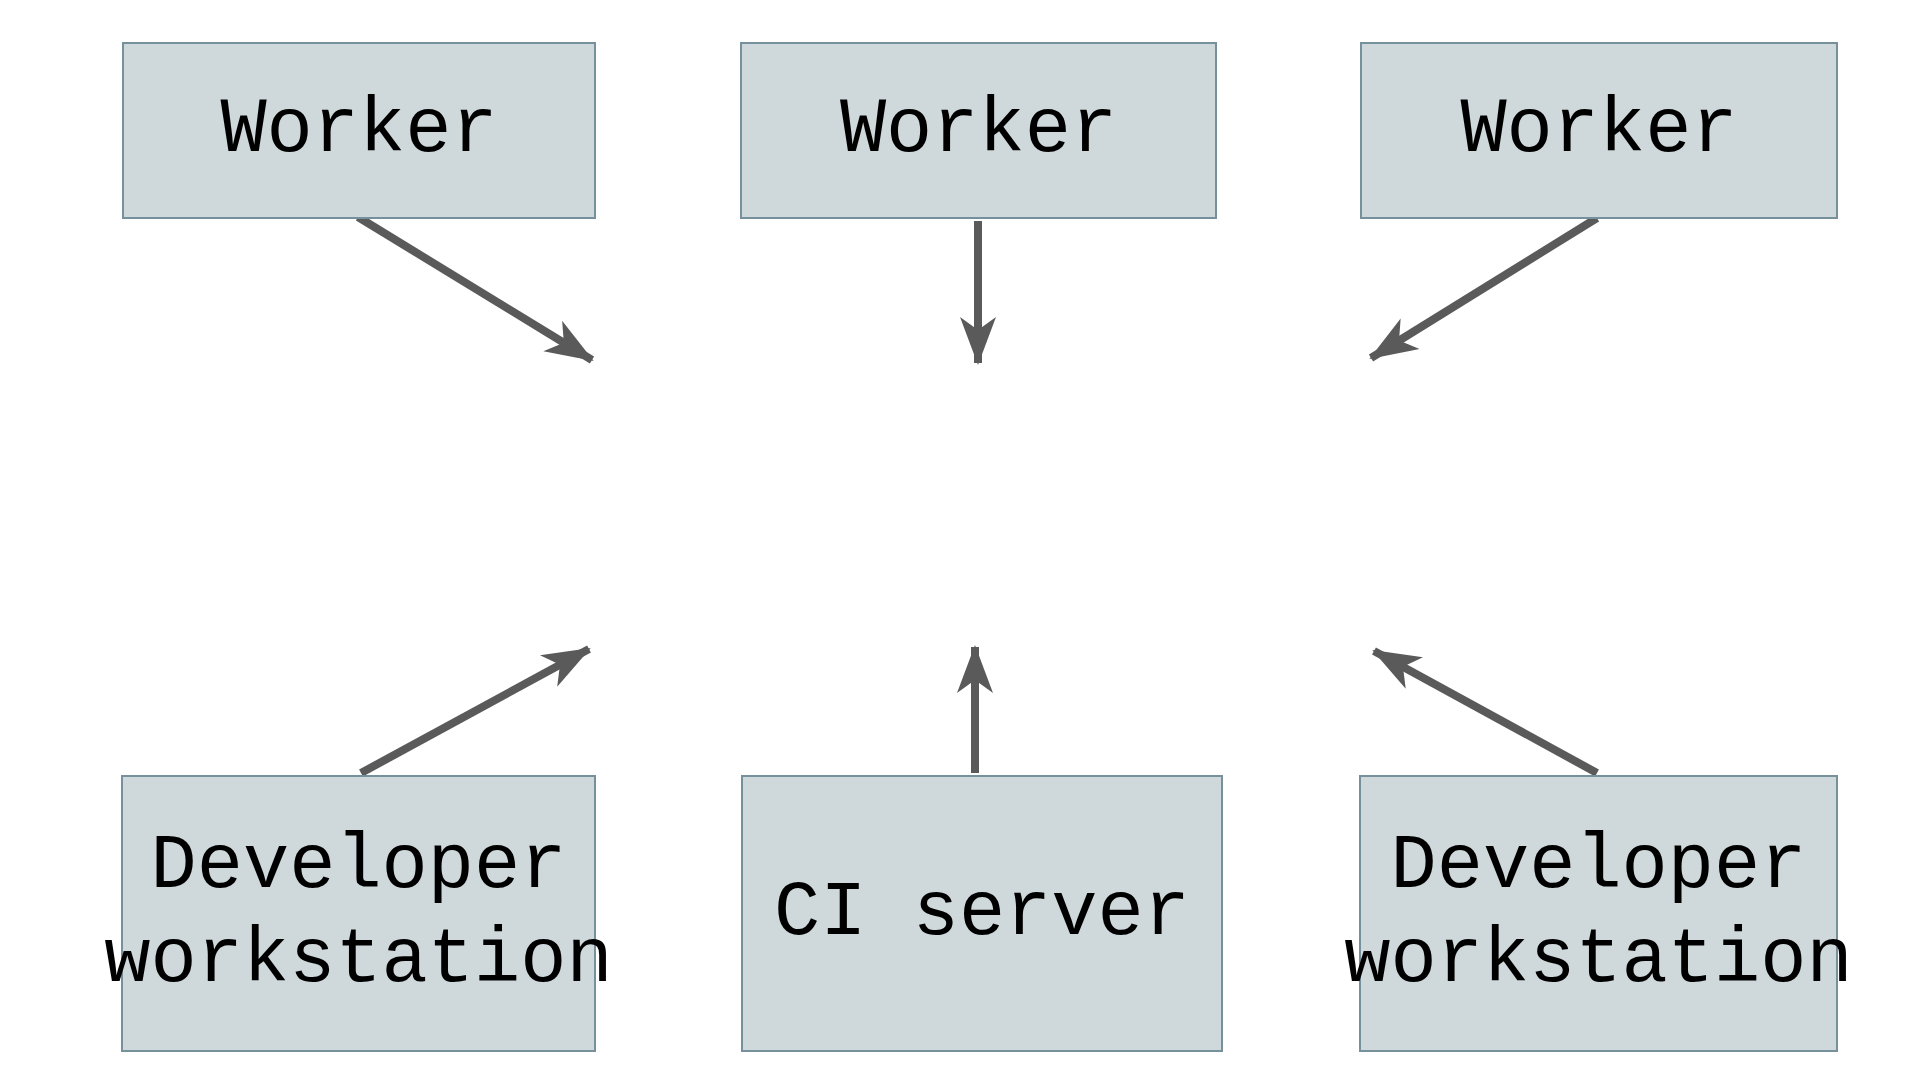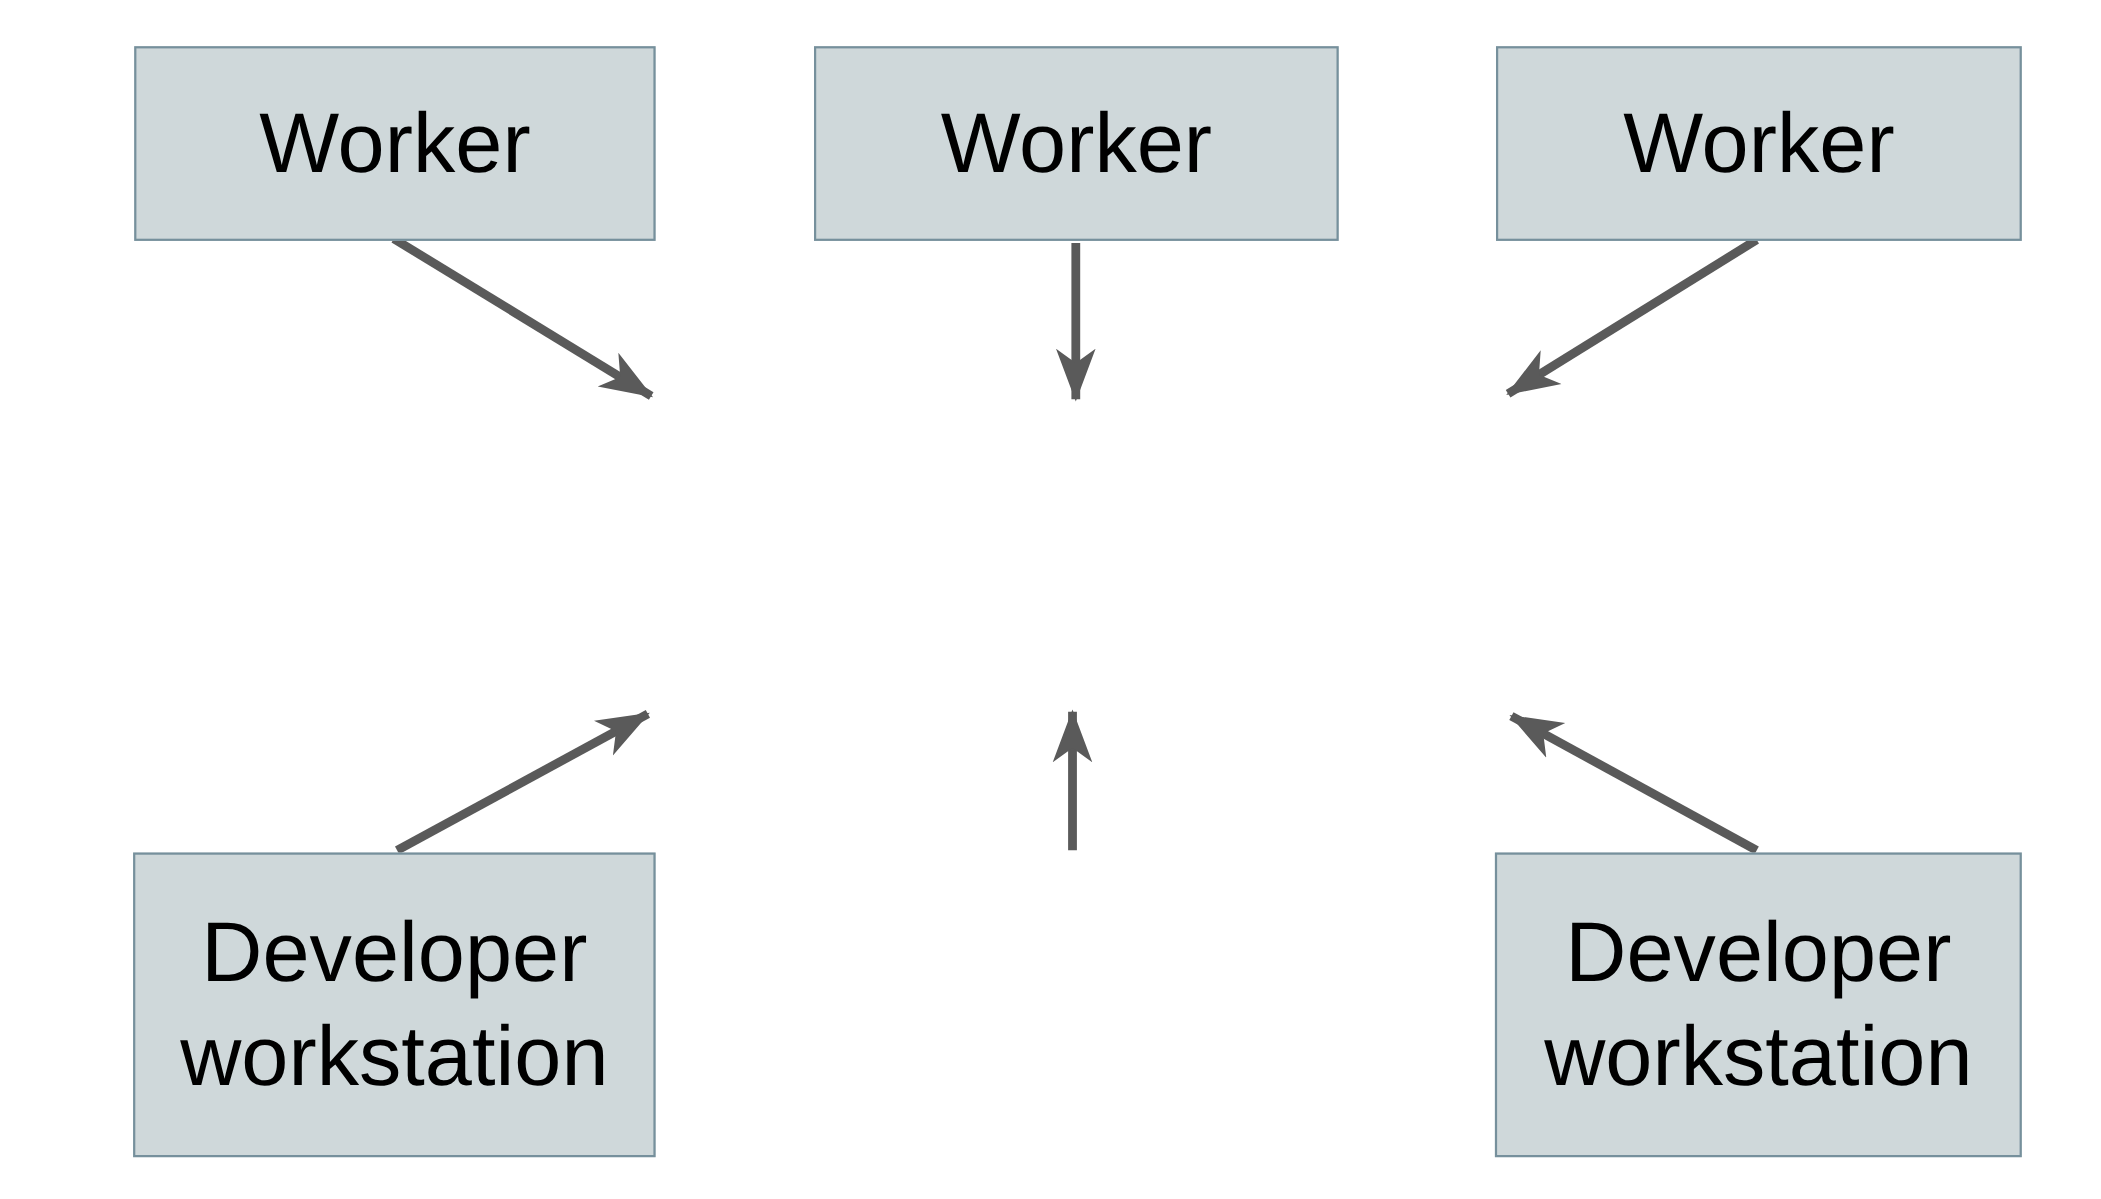--- a/index.html
+++ b/index.html
@@ -10,21 +10,21 @@
     --text:#000000;
   }
   *{margin:0;padding:0;box-sizing:border-box;}
   html,body{background:var(--bg);}
   .stage{
     position:relative;
     width:1910px;
     height:1090px;
     background:var(--bg);
     overflow:hidden;
-    font-family:Liberation Sans, sans-serif;
+    font-family:Liberation Mono, monospace;
   }
   .arrows{
     position:absolute;
     left:0;top:0;
     width:1910px;height:1090px;
     color:var(--arrow);
   }
   .arrows line{
     stroke:currentColor;
     stroke-width:8;
@@ -75,18 +75,21 @@
 
   <div class="node" style="left:1360px;top:42px;width:478px;height:177px">
     <span class="label">Worker</span>
   </div>
 
 
   <div class="node" style="left:121px;top:775px;width:475px;height:277px">
     <span class="label">Developer workstation</span>
   </div>
 
+  <div class="node" style="left:741px;top:775px;width:482px;height:277px">
+    <span class="label">CI server</span>
+  </div>
 
   <div class="node" style="left:1359px;top:775px;width:479px;height:277px">
     <span class="label">Developer workstation</span>
   </div>
 
 </div>
 
 </body></html>

